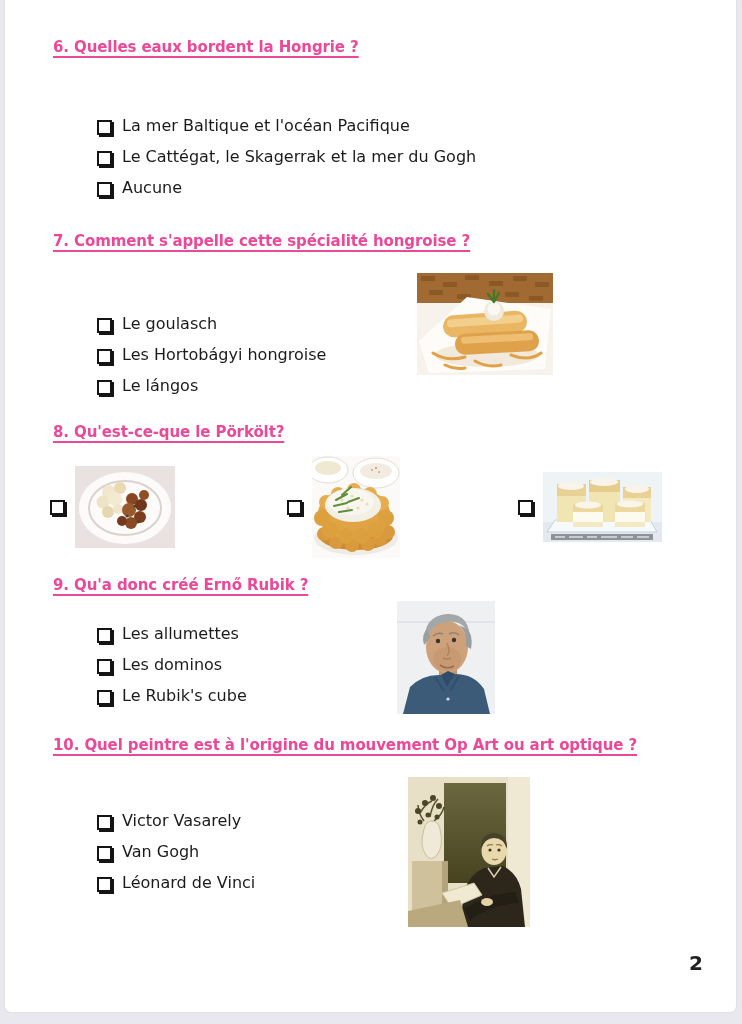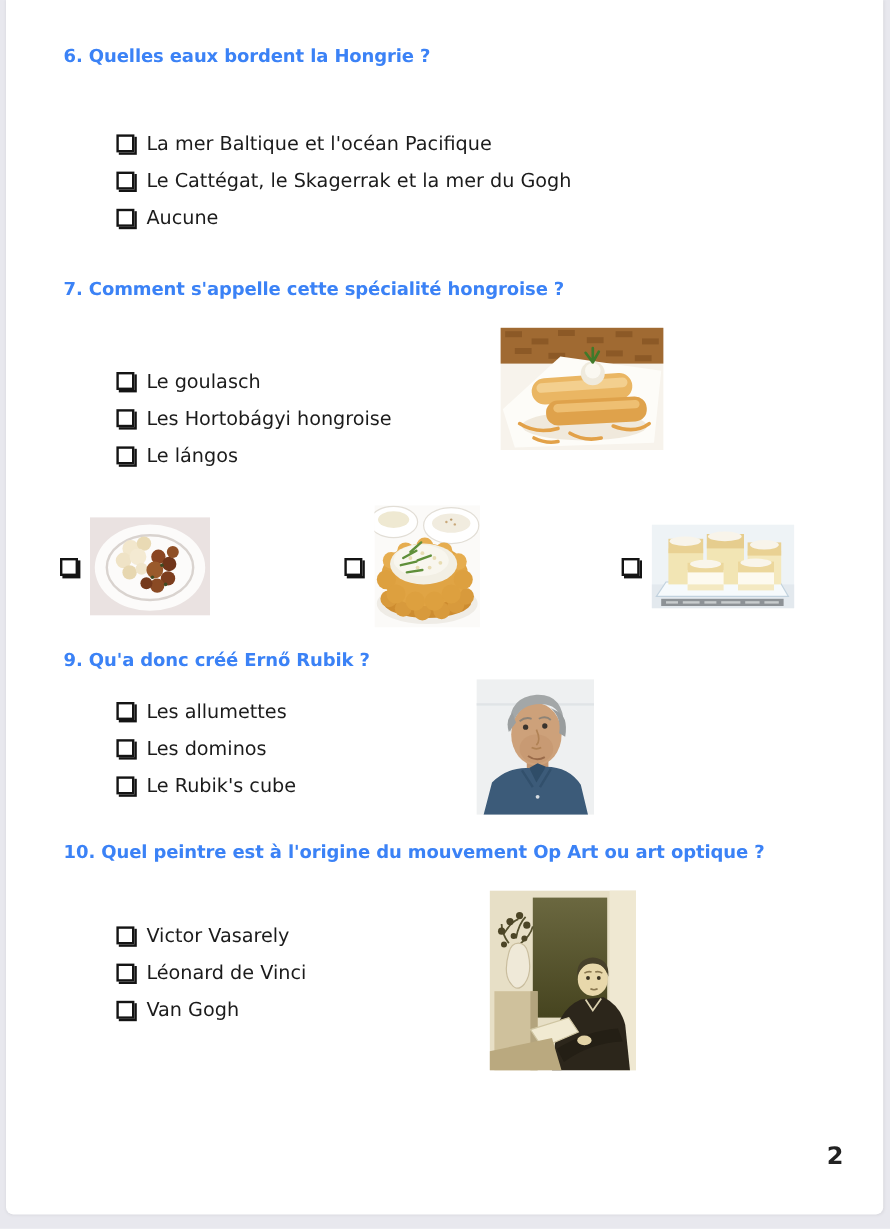--- a/index.html
+++ b/index.html
@@ -1,22 +1,22 @@
 <!DOCTYPE html>
 <html><head>
 <meta charset="utf-8">
 <style>
   html,body{margin:0;padding:0;width:742px;height:1024px;overflow:hidden;}
   body{background:#e8e8ee;font-family:"DejaVu Sans","Liberation Sans",sans-serif;color:#1b1b1b;position:relative;}
   .page{position:absolute;left:5px;top:0;right:6px;bottom:12px;background:#ffffff;border-radius:0 0 6px 6px;box-shadow:0 0 3px rgba(0,0,0,.08);}
   .q{position:relative;}
-  .qtitle{margin:0;padding-left:48px;font-size:15px;font-weight:bold;line-height:22px;letter-spacing:-.1px;color:#3b82f6;
-          text-decoration-thickness:1.5px;text-underline-offset:4px;white-space:nowrap;}
+  .qtitle{margin:0;padding-left:48px;font-size:15px;font-weight:bold;line-height:22px;letter-spacing:-.1px;color:#ec4899;
+          text-decoration:underline;text-decoration-thickness:1.5px;text-underline-offset:4px;white-space:nowrap;}
   .opts{margin-left:92px;}
-  .opt{display:flex;align-items:center;height:31px;gap:10px;font-size:16px;white-space:nowrap;}
+  .opt{display:flex;align-items:flex-end;height:31px;gap:10px;font-size:16px;white-space:nowrap;}
   .cb{flex:0 0 auto;width:11px;height:11px;background:#fff;border:2px solid #141414;box-shadow:2px 2px 0 0 #141414;cursor:pointer;}
   .photo{line-height:0;}
   .photo svg{display:block;}
   .abs{position:absolute;}
   
   #q6{margin-top:36px;}  #q6 .opts{margin-top:46px;}
   #q7{margin-top:33px;}  #q7 .opts{margin-top:50px;}
   #q8{margin-top:26px;}
   .q8row{display:flex;align-items:center;margin-top:13px;height:102px;}
   .q8g{display:flex;align-items:center;gap:10px;}
@@ -91,20 +91,21 @@
         <rect x="44" y="62" width="72" height="7" rx="3.5" fill="#eebf72" transform="rotate(-3 80 65)"></rect>
         <path d="M16,80 q14,9 32,4 M94,82 q18,7 30,-2 M58,88 q12,7 26,4 M28,92 q10,5 20,3" stroke="#e2a148" stroke-width="3" fill="none" stroke-linecap="round"></path>
         <circle cx="77" cy="38" r="10" fill="#efeadd"></circle>
         <circle cx="77" cy="36" r="6.5" fill="#faf8f1"></circle>
         <path d="M77,29 l-6,-8 M77,29 l5,-9 M77,29 l0,-12" stroke="#3f7a2a" stroke-width="2.2" fill="none" stroke-linecap="round"></path>
       </svg>
     </div>
   </section>
 
   <section class="q" id="q8">
+    <h2 class="qtitle">8. Qu'est-ce-que le Pörkölt?</h2>
     <div class="q8row">
 
       <div class="q8g q8g1">
         <span class="cb"></span>
         <div class="photo" title="Brown meat stew with pale dumplings on a white plate">
           <svg width="100" height="82" viewBox="0 0 100 82">
             <rect width="100" height="82" fill="#eae2e1"></rect>
             <ellipse cx="50" cy="42" rx="46" ry="36" fill="#fcfbfa"></ellipse>
             <ellipse cx="50" cy="42" rx="36" ry="27" fill="none" stroke="#d9d3cf" stroke-width="2"></ellipse>
             <g>
@@ -269,25 +270,25 @@
 
   <section class="q" id="q10">
     <h2 class="qtitle">10. Quel peintre est à l'origine du mouvement Op Art ou art optique ?</h2>
     <div class="opts">
       <div class="opt">
         <span class="cb"></span>
         <span>Victor Vasarely</span>
       </div>
       <div class="opt">
         <span class="cb"></span>
+        <span>Van Gogh</span>
+      </div>
+      <div class="opt">
+        <span class="cb"></span>
         <span>Léonard de Vinci</span>
-      </div>
-      <div class="opt">
-        <span class="cb"></span>
-        <span>Van Gogh</span>
       </div>
     </div>
     <div class="photo abs" id="q10-photo" title="Sepia portrait of a seated man beside a vase of flowers">
       <svg width="122" height="150" viewBox="0 0 122 150">
         <defs>
           <linearGradient id="panelg" x1="0" y1="0" x2="0" y2="1">
             <stop offset="0" stop-color="#6b6840"></stop>
               <stop offset="1" stop-color="#46441f"></stop>
           </linearGradient>
         </defs>

